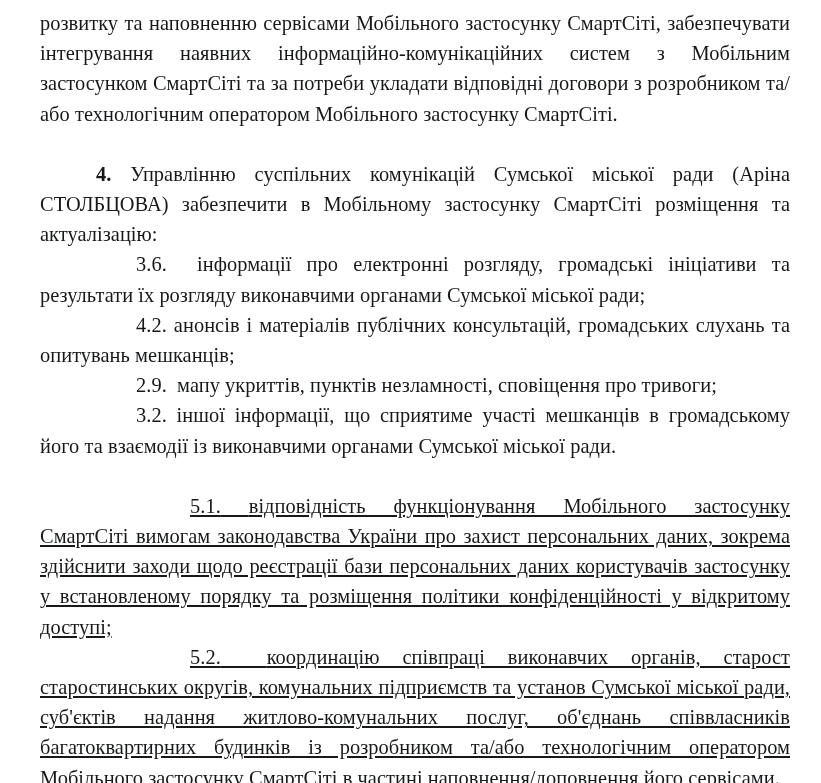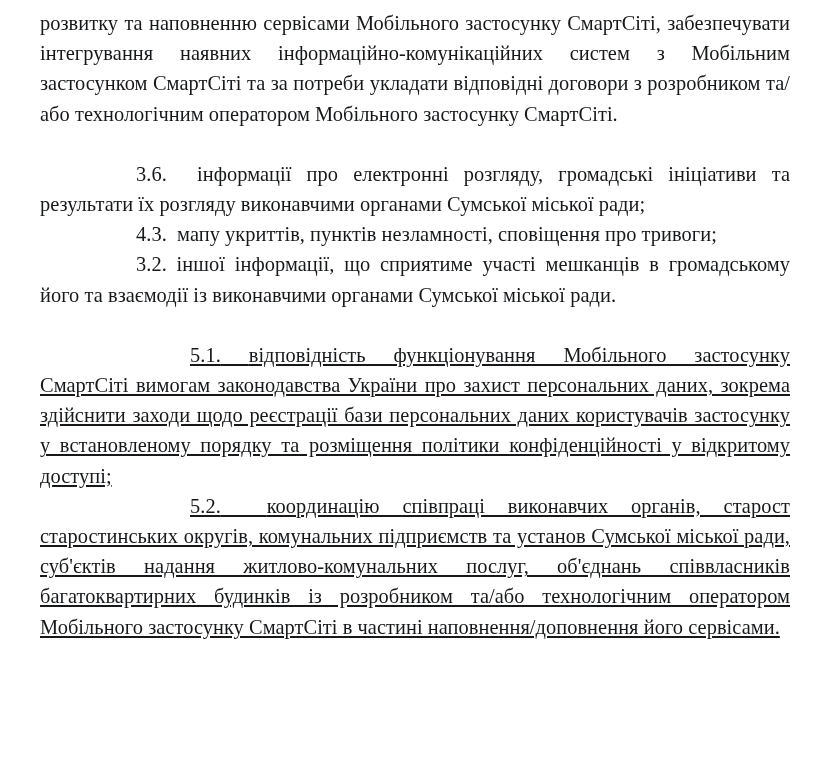--- a/index.html
+++ b/index.html
@@ -49,25 +49,27 @@
 </head>
 <body>
 
 <div id="page">
   <div class="doc-body">
 
     <p class="para cont"><span>розвитку та наповненню сервісами Мобільного застосунку СмартСіті, забезпечувати інтегрування наявних інформаційно-комунікаційних систем з Мобільним застосунком СмартСіті та за потреби укладати відповідні договори з розробником та/або технологічним оператором Мобільного застосунку СмартСіті.</span></p>
 
     <div class="gap"></div>
 
+    <p class="para ind-sec"><b class="num">4.</b>&nbsp;<span>Управлінню суспільних комунікацій Сумської міської ради (Аріна СТОЛБЦОВА) забезпечити в Мобільному застосунку СмартСіті розміщення та актуалізацію:</span></p>
 
     <p class="para ind-sub"><span class="num">3.6.</span>&nbsp;&nbsp;<span>інформації про електронні розгляду, громадські ініціативи та результати їх розгляду виконавчими органами Сумської міської ради;</span></p>
 
+    <p class="para ind-sub"><span class="num">4.2.</span>&nbsp;<span>анонсів і матеріалів публічних консультацій, громадських слухань та опитувань мешканців;</span></p>
 
-    <p class="para ind-sub"><span class="num">4.3.</span>&nbsp;&nbsp;<span>мапу укриттів, пунктів незламності, сповіщення про тривоги;</span></p>
+    <p class="para ind-sub"><span class="num">2.9.</span>&nbsp;&nbsp;<span>мапу укриттів, пунктів незламності, сповіщення про тривоги;</span></p>
 
     <p class="para ind-sub"><span class="num">3.2.</span>&nbsp;<span>іншої інформації, що сприятиме участі мешканців в громадському його та взаємодії із виконавчими органами Сумської міської ради.</span></p>
 
     <div class="gap"></div>
 
 
     <p class="para ind-sub2"><span class="num">5.1.</span>&nbsp;<span>відповідність функціонування Мобільного застосунку СмартСіті вимогам законодавства України про захист персональних даних, зокрема здійснити заходи щодо реєстрації бази персональних даних користувачів застосунку у встановленому порядку та розміщення політики конфіденційності у відкритому доступі;</span></p>
 
     <p class="para ind-sub2"><span class="num">5.2.</span>&nbsp;&nbsp;<span>координацію співпраці виконавчих органів, старост старостинських округів, комунальних підприємств та установ Сумської міської ради, суб'єктів надання житлово-комунальних послуг, об'єднань співвласників багатоквартирних будинків із розробником та/або технологічним оператором Мобільного застосунку СмартСіті в частині наповнення/доповнення його сервісами.</span></p>
 

